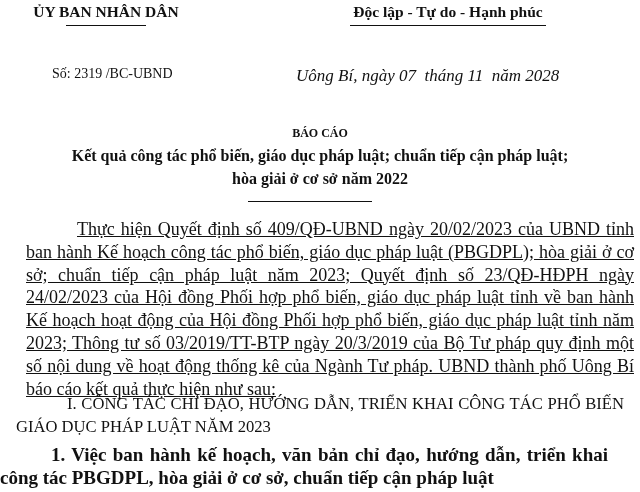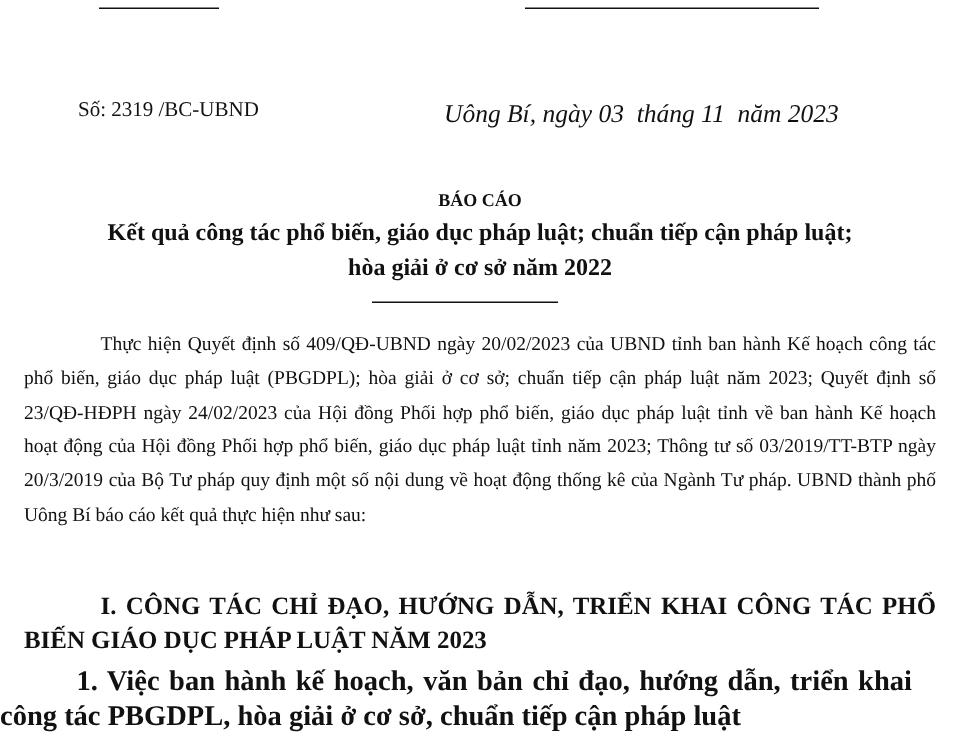--- a/index.html
+++ b/index.html
@@ -10,41 +10,43 @@
   .hdr-right { position:absolute; left:262px; top:2px; width:372px; text-align:center;
                font-weight:bold; font-size:15.5px; line-height:20px; }
   .rule { border-top:1px solid #111; margin:3px auto 0; }
   .docno { position:absolute; left:52px; top:66px; font-size:14px; }
   .date { position:absolute; left:296px; top:66px; font-size:17px; font-style:italic; white-space:pre; }
   .title { position:absolute; left:0; width:640px; text-align:center; font-weight:bold; }
   .t1 { top:126px; font-size:12px; }
   .t2 { top:147px; font-size:16px; }
   .t3 { top:170px; font-size:16px; }
   .title-rule { position:absolute; top:201px; left:248px; width:124px; border-top:1px solid #111; }
-  .para { position:absolute; left:16px; width:608px; font-size:13px; line-height:22.8px;
-          text-align:justify; text-indent:51px; }
+  .para { position:absolute; left:26px; width:608px; font-size:18px; line-height:22.8px;
+          text-align:justify; text-indent:51px;text-decoration:underline; }
   .p1 { top:218px; }
   .h1 { position:absolute; left:16px; width:608px; top:393px; font-size:16.6px; line-height:22.5px;
-        font-weight:bold; text-align:justify; text-indent:51px; }
+        font-weight:normal; text-align:justify; text-indent:51px; }
   .h2 { position:absolute; left:0; width:608px; top:444px; font-size:19px; line-height:22.5px;
         font-weight:bold; text-align:justify; text-indent:51px; }
 </style>
 </head>
 <body>
 
 <div class="hdr-left">
+  <div>ỦY BAN NHÂN DÂN</div>
   <div class="rule" style="width:80px"></div>
 </div>
 
 <div class="hdr-right">
+  <div>Độc lập - Tự do - Hạnh phúc</div>
   <div class="rule" style="width:196px"></div>
 </div>
 
 <div class="docno">Số: 2319 /BC-UBND</div>
-<div class="date">Uông Bí, ngày 03  tháng 11  năm 2023</div>
+<div class="date">Uông Bí, ngày 07  tháng 11  năm 2028</div>
 
 <div class="title t1">BÁO CÁO</div>
 <div class="title t2">Kết quả công tác phổ biến, giáo dục pháp luật; chuẩn tiếp cận pháp luật;</div>
 <div class="title t3">hòa giải ở cơ sở năm 2022</div>
 <div class="title-rule"></div>
 
 <div class="para p1">Thực hiện Quyết định số 409/QĐ-UBND ngày 20/02/2023 của UBND tỉnh ban hành Kế hoạch công tác phổ biến, giáo dục pháp luật (PBGDPL); hòa giải ở cơ sở; chuẩn tiếp cận pháp luật năm 2023; Quyết định số 23/QĐ-HĐPH ngày 24/02/2023 của Hội đồng Phối hợp phổ biến, giáo dục pháp luật tỉnh về ban hành Kế hoạch hoạt động của Hội đồng Phối hợp phổ biến, giáo dục pháp luật tỉnh năm 2023; Thông tư số 03/2019/TT-BTP ngày 20/3/2019 của Bộ Tư pháp quy định một số nội dung về hoạt động thống kê của Ngành Tư pháp. UBND thành phố Uông Bí báo cáo kết quả thực hiện như sau:</div>
 
 <div class="h1">I. CÔNG TÁC CHỈ ĐẠO, HƯỚNG DẪN, TRIỂN KHAI CÔNG TÁC PHỔ BIẾN GIÁO DỤC PHÁP LUẬT NĂM 2023</div>
 <div class="h2">1. Việc ban hành kế hoạch, văn bản chỉ đạo, hướng dẫn, triển khai công tác PBGDPL, hòa giải ở cơ sở, chuẩn tiếp cận pháp luật</div>

